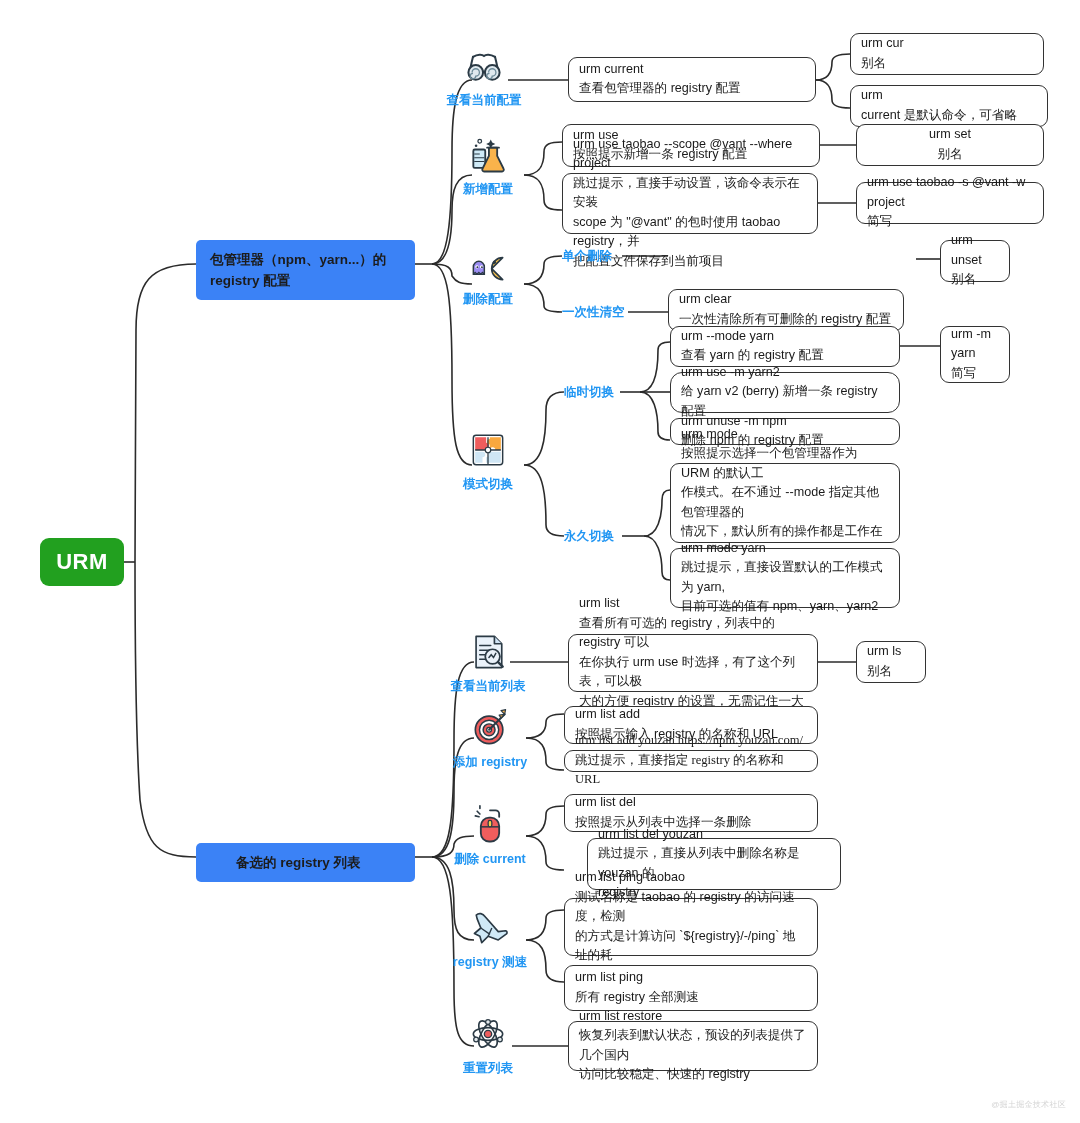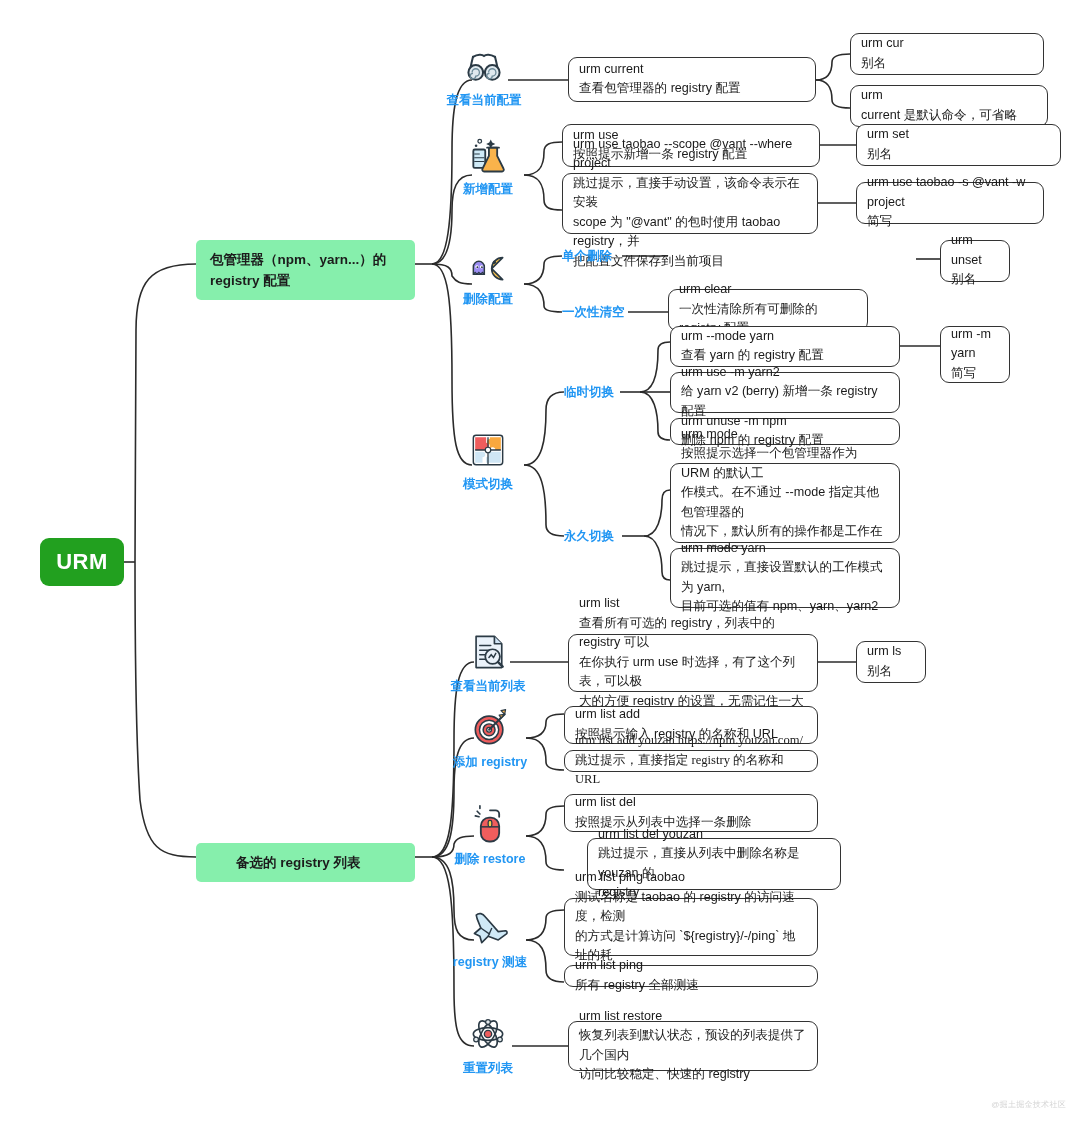--- a/index.html
+++ b/index.html
@@ -17,21 +17,21 @@
 
   
   .root{
     background:#22a01f;color:#ffffff;border-radius:9px;
     display:flex;align-items:center;justify-content:center;
     font-size:22px;font-weight:bold;letter-spacing:.5px;
   }
 
   
   .branch{
-    background:#86efac;border-radius:5px;color:#1c1c1c;
+    background:#3b82f6;border-radius:5px;color:#1c1c1c;
     font-size:13.5px;font-weight:bold;line-height:21px;
     padding:9px 14px;box-sizing:border-box;
   }
 
   
   .topic{display:flex;flex-direction:column;align-items:center;}
   .topic .ico{width:44px;height:44px;display:block;}
   .topic .cap{
     margin-top:4px;color:#2196f3;font-size:12.5px;font-weight:bold;
     white-space:nowrap;line-height:16px;
@@ -178,21 +178,21 @@
       <path d="M25 16 h9 v9 l7 14 a2 2 0 0 1 -1.8 3 H19.8 a2 2 0 0 1 -1.8 -3 l7 -14z" fill="#f9b34b" stroke="#2b3a45" stroke-width="2" stroke-linejoin="round"></path>
       <path d="M23 16 h13" stroke="#2b3a45" stroke-width="2" stroke-linecap="round"></path>
     </svg>
     <span class="cap">新增配置</span>
   </div>
 
   <div class="node card" style="left:562px;top:124px;width:258px;height:43px;">
     <span class="l">urm use</span>
     <span class="l">按照提示新增一条 registry 配置</span>
   </div>
-  <div class="node card" style="left:856px;top:124px;width:205px;height:42px;">
+  <div class="node card" style="left:856px;top:124px;width:188px;height:42px;text-align:center;">
     <span class="l">urm set</span>
     <span class="l">别名</span>
   </div>
 
   <div class="node card" style="left:562px;top:173px;width:256px;height:61px;">
     <span class="l">urm use taobao --scope @vant --where project</span>
     <span class="l">跳过提示，直接手动设置，该命令表示在安装
 scope 为 "@vant" 的包时使用 taobao registry，并
 把配置文件保存到当前项目</span>
   </div>
@@ -215,21 +215,21 @@
     <span class="cap">删除配置</span>
   </div>
 
   <div class="node bluelabel" style="left:562px;top:248px;">单个删除</div>
   <div class="node card" style="left:940px;top:240px;width:70px;height:42px;">
     <span class="l">urm unset</span>
     <span class="l">别名</span>
   </div>
 
   <div class="node bluelabel" style="left:562px;top:304px;">一次性清空</div>
-  <div class="node card" style="left:668px;top:289px;width:200px;height:42px;">
+  <div class="node card" style="left:668px;top:289px;width:236px;height:42px;">
     <span class="l">urm clear</span>
     <span class="l">一次性清除所有可删除的 registry 配置</span>
   </div>
 
   <div class="node topic" style="left:452px;top:428px;width:72px;">
     <svg class="ico" viewBox="0 0 48 48">
       <rect x="8" y="8" width="32" height="32" rx="3" fill="#fff" stroke="#2b3a45" stroke-width="1.6"></rect>
       <path d="M10 10 h12 v6 a3 3 0 0 1 0 6 v2 h-12z" fill="#ef5d5d"></path>
       <path d="M26 10 h12 v14 h-6 a3 3 0 0 0 -6 0 v-6 a3 3 0 0 1 0 -6z" fill="#f9a83e"></path>
       <path d="M10 26 h8 a3 3 0 0 1 0 6 v6 h-8z" fill="#cfe6f5"></path>
@@ -242,21 +242,21 @@
 
   <div class="node bluelabel" style="left:564px;top:384px;">临时切换</div>
   <div class="node card" style="left:670px;top:326px;width:230px;height:41px;">
     <span class="l">urm --mode yarn</span>
     <span class="l">查看 yarn 的 registry 配置</span>
   </div>
   <div class="node card" style="left:940px;top:326px;width:70px;height:57px;">
     <span class="l">urm -m yarn</span>
     <span class="l">简写</span>
   </div>
-  <div class="node card" style="left:670px;top:372px;width:230px;height:41px;">
+  <div class="node card" style="left:670px;top:372px;width:230px;height:41px;border-radius:12px;">
     <span class="l">urm use -m yarn2</span>
     <span class="l">给 yarn v2 (berry) 新增一条 registry 配置</span>
   </div>
   <div class="node card" style="left:670px;top:418px;width:230px;height:27px;">
     <span class="l">urm unuse -m npm</span>
     <span class="l">删除 npm 的 registry 配置</span>
   </div>
 
   <div class="node bluelabel" style="left:564px;top:528px;">永久切换</div>
   <div class="node card" style="left:670px;top:463px;width:230px;height:80px;">
@@ -320,21 +320,21 @@
   </div>
 
   <div class="node topic" style="left:452px;top:803px;width:76px;">
     <svg class="ico" viewBox="0 0 48 48">
       <path d="M24 8 h6 a4 4 0 0 1 4 4 v3" fill="none" stroke="#2b3a45" stroke-width="2" stroke-linecap="round"></path>
       <path d="M10 9 l3 3 M13 6 l0 -3 M8 14 l4 1" stroke="#2b3a45" stroke-width="1.8" stroke-linecap="round"></path>
       <rect x="14" y="16" width="20" height="26" rx="9" fill="#ef5d5d" stroke="#2b3a45" stroke-width="2"></rect>
       <path d="M14 26 h20" stroke="#2b3a45" stroke-width="1.6"></path>
       <rect x="22" y="19" width="4" height="7" rx="2" fill="#f5d24b" stroke="#2b3a45" stroke-width="1.4"></rect>
     </svg>
-    <span class="cap">删除 restore</span>
+    <span class="cap">删除 current</span>
   </div>
   <div class="node card" style="left:564px;top:794px;width:254px;height:38px;">
     <span class="l">urm list del</span>
     <span class="l">按照提示从列表中选择一条删除</span>
   </div>
   <div class="node card" style="left:564px;top:838px;width:254px;height:52px;margin-left:23px;">
     <span class="l">urm list del youzan</span>
     <span class="l">跳过提示，直接从列表中删除名称是 youzan 的
 registry</span>
   </div>
@@ -345,21 +345,21 @@
       <path d="M14 24 L24 31 M22 33 L26 24" stroke="#2b3a45" stroke-width="1.5" fill="none"></path>
     </svg>
     <span class="cap">registry 测速</span>
   </div>
   <div class="node card" style="left:564px;top:898px;width:254px;height:58px;">
     <span class="l">urm list ping taobao</span>
     <span class="l">测试名称是 taobao 的 registry 的访问速度，检测
 的方式是计算访问 `${registry}/-/ping` 地址的耗
 时</span>
   </div>
-  <div class="node card" style="left:564px;top:965px;width:254px;height:22px;">
+  <div class="node card" style="left:564px;top:965px;width:254px;height:46px;">
     <span class="l">urm list ping</span>
     <span class="l">所有 registry 全部测速</span>
   </div>
 
   <div class="node topic" style="left:452px;top:1012px;width:72px;">
     <svg class="ico" viewBox="0 0 48 48">
       <g stroke="#2b3a45" stroke-width="1.8" fill="none">
         <ellipse cx="24" cy="24" rx="16" ry="7"></ellipse>
         <ellipse cx="24" cy="24" rx="16" ry="7" transform="rotate(60 24 24)"></ellipse>
         <ellipse cx="24" cy="24" rx="16" ry="7" transform="rotate(-60 24 24)"></ellipse>

